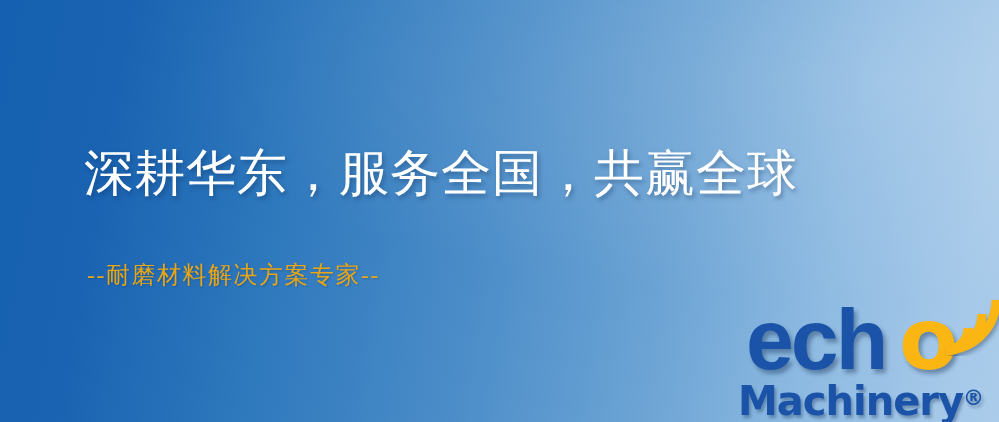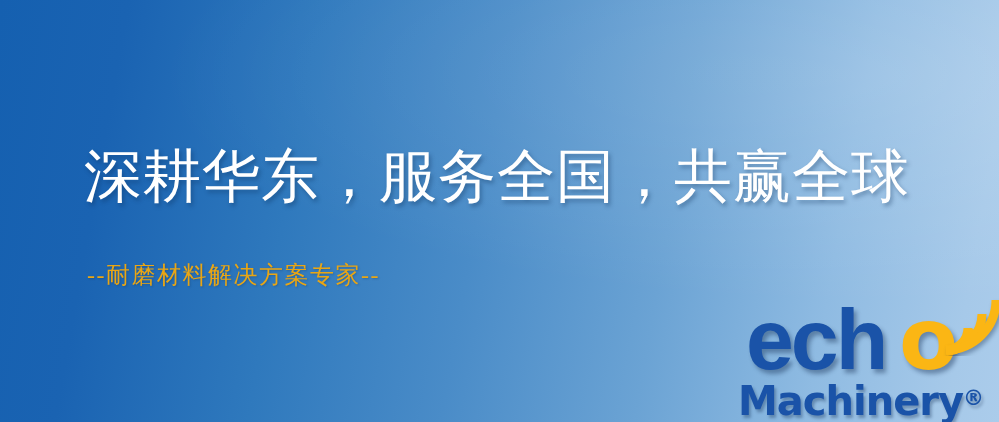--- a/index.html
+++ b/index.html
@@ -32,21 +32,21 @@
                 rgba(255,255,255,0.14) 0%,
                 rgba(255,255,255,0.0) 60%);
     pointer-events: none;
   }
 
   .headline {
     position: absolute;
     left: 84px;
     top: 148px;
     font-family: "Liberation Serif", "DejaVu Serif", serif;
-    font-size: 58px;
+    font-size: 50px;
     line-height: 1.0;
     color: #ffffff;
     letter-spacing: 1px;
     white-space: nowrap;
     text-shadow: 2px 3px 4px rgba(10,40,80,0.35);
     z-index: 3;
   }
 
   .subhead {
     position: absolute;

